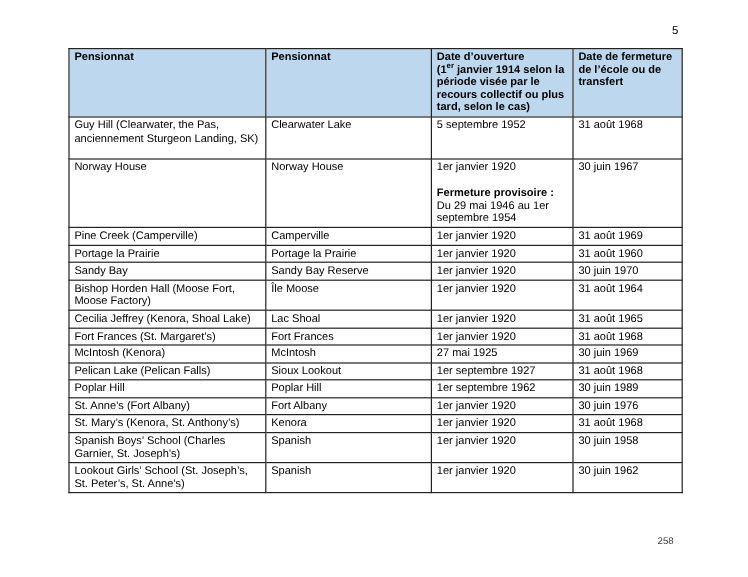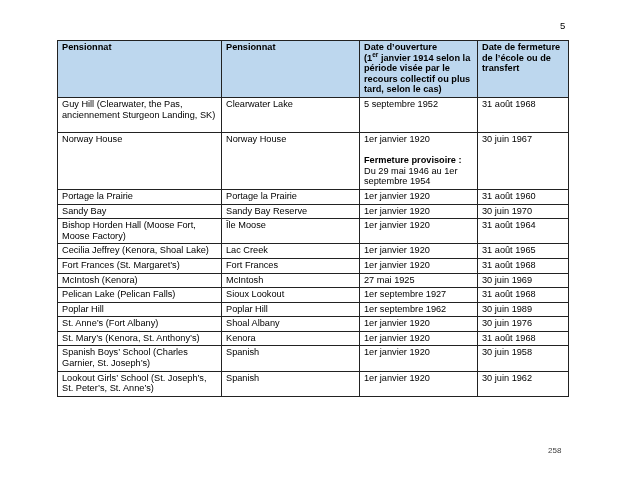--- a/index.html
+++ b/index.html
@@ -87,20 +87,26 @@
     <td>Norway House</td>
     <td>
       <div>1er janvier 1920</div>
       <div class="blank-line"></div>
       <div class="note-title">Fermeture provisoire :</div>
       <div>Du 29 mai 1946 au 1er septembre 1954</div>
     </td>
     <td>30 juin 1967</td>
   </tr>
 
+  <tr class="h-1line">
+    <td>Pine Creek (Camperville)</td>
+    <td>Camperville</td>
+    <td>1er janvier 1920</td>
+    <td>31 août 1969</td>
+  </tr>
 
   <tr class="h-1line">
     <td>Portage la Prairie</td>
     <td>Portage la Prairie</td>
     <td>1er janvier 1920</td>
     <td>31 août 1960</td>
   </tr>
 
   <tr class="h-1line">
     <td>Sandy Bay</td>
@@ -112,21 +118,21 @@
 
   <tr class="h-2line">
     <td>Bishop Horden Hall (Moose Fort, Moose Factory)</td>
     <td>Île Moose</td>
     <td>1er janvier 1920</td>
     <td>31 août 1964</td>
   </tr>
 
   <tr class="h-1line">
     <td>Cecilia Jeffrey (Kenora, Shoal Lake)</td>
-    <td>Lac Creek</td>
+    <td>Lac Shoal</td>
     <td>1er janvier 1920</td>
     <td>31 août 1965</td>
   </tr>
 
   <tr class="h-1line">
     <td>Fort Frances (St. Margaret’s)</td>
     <td>Fort Frances</td>
     <td>1er janvier 1920</td>
     <td>31 août 1968</td>
   </tr>
@@ -147,21 +153,21 @@
 
   <tr class="h-1line">
     <td>Poplar Hill</td>
     <td>Poplar Hill</td>
     <td>1er septembre 1962</td>
     <td>30 juin 1989</td>
   </tr>
 
   <tr class="h-1line">
     <td>St. Anne’s (Fort Albany)</td>
-    <td>Shoal Albany</td>
+    <td>Fort Albany</td>
     <td>1er janvier 1920</td>
     <td>30 juin 1976</td>
   </tr>
 
   <tr class="h-1line">
     <td>St. Mary’s (Kenora, St. Anthony’s)</td>
     <td>Kenora</td>
     <td>1er janvier 1920</td>
     <td>31 août 1968</td>
   </tr>

